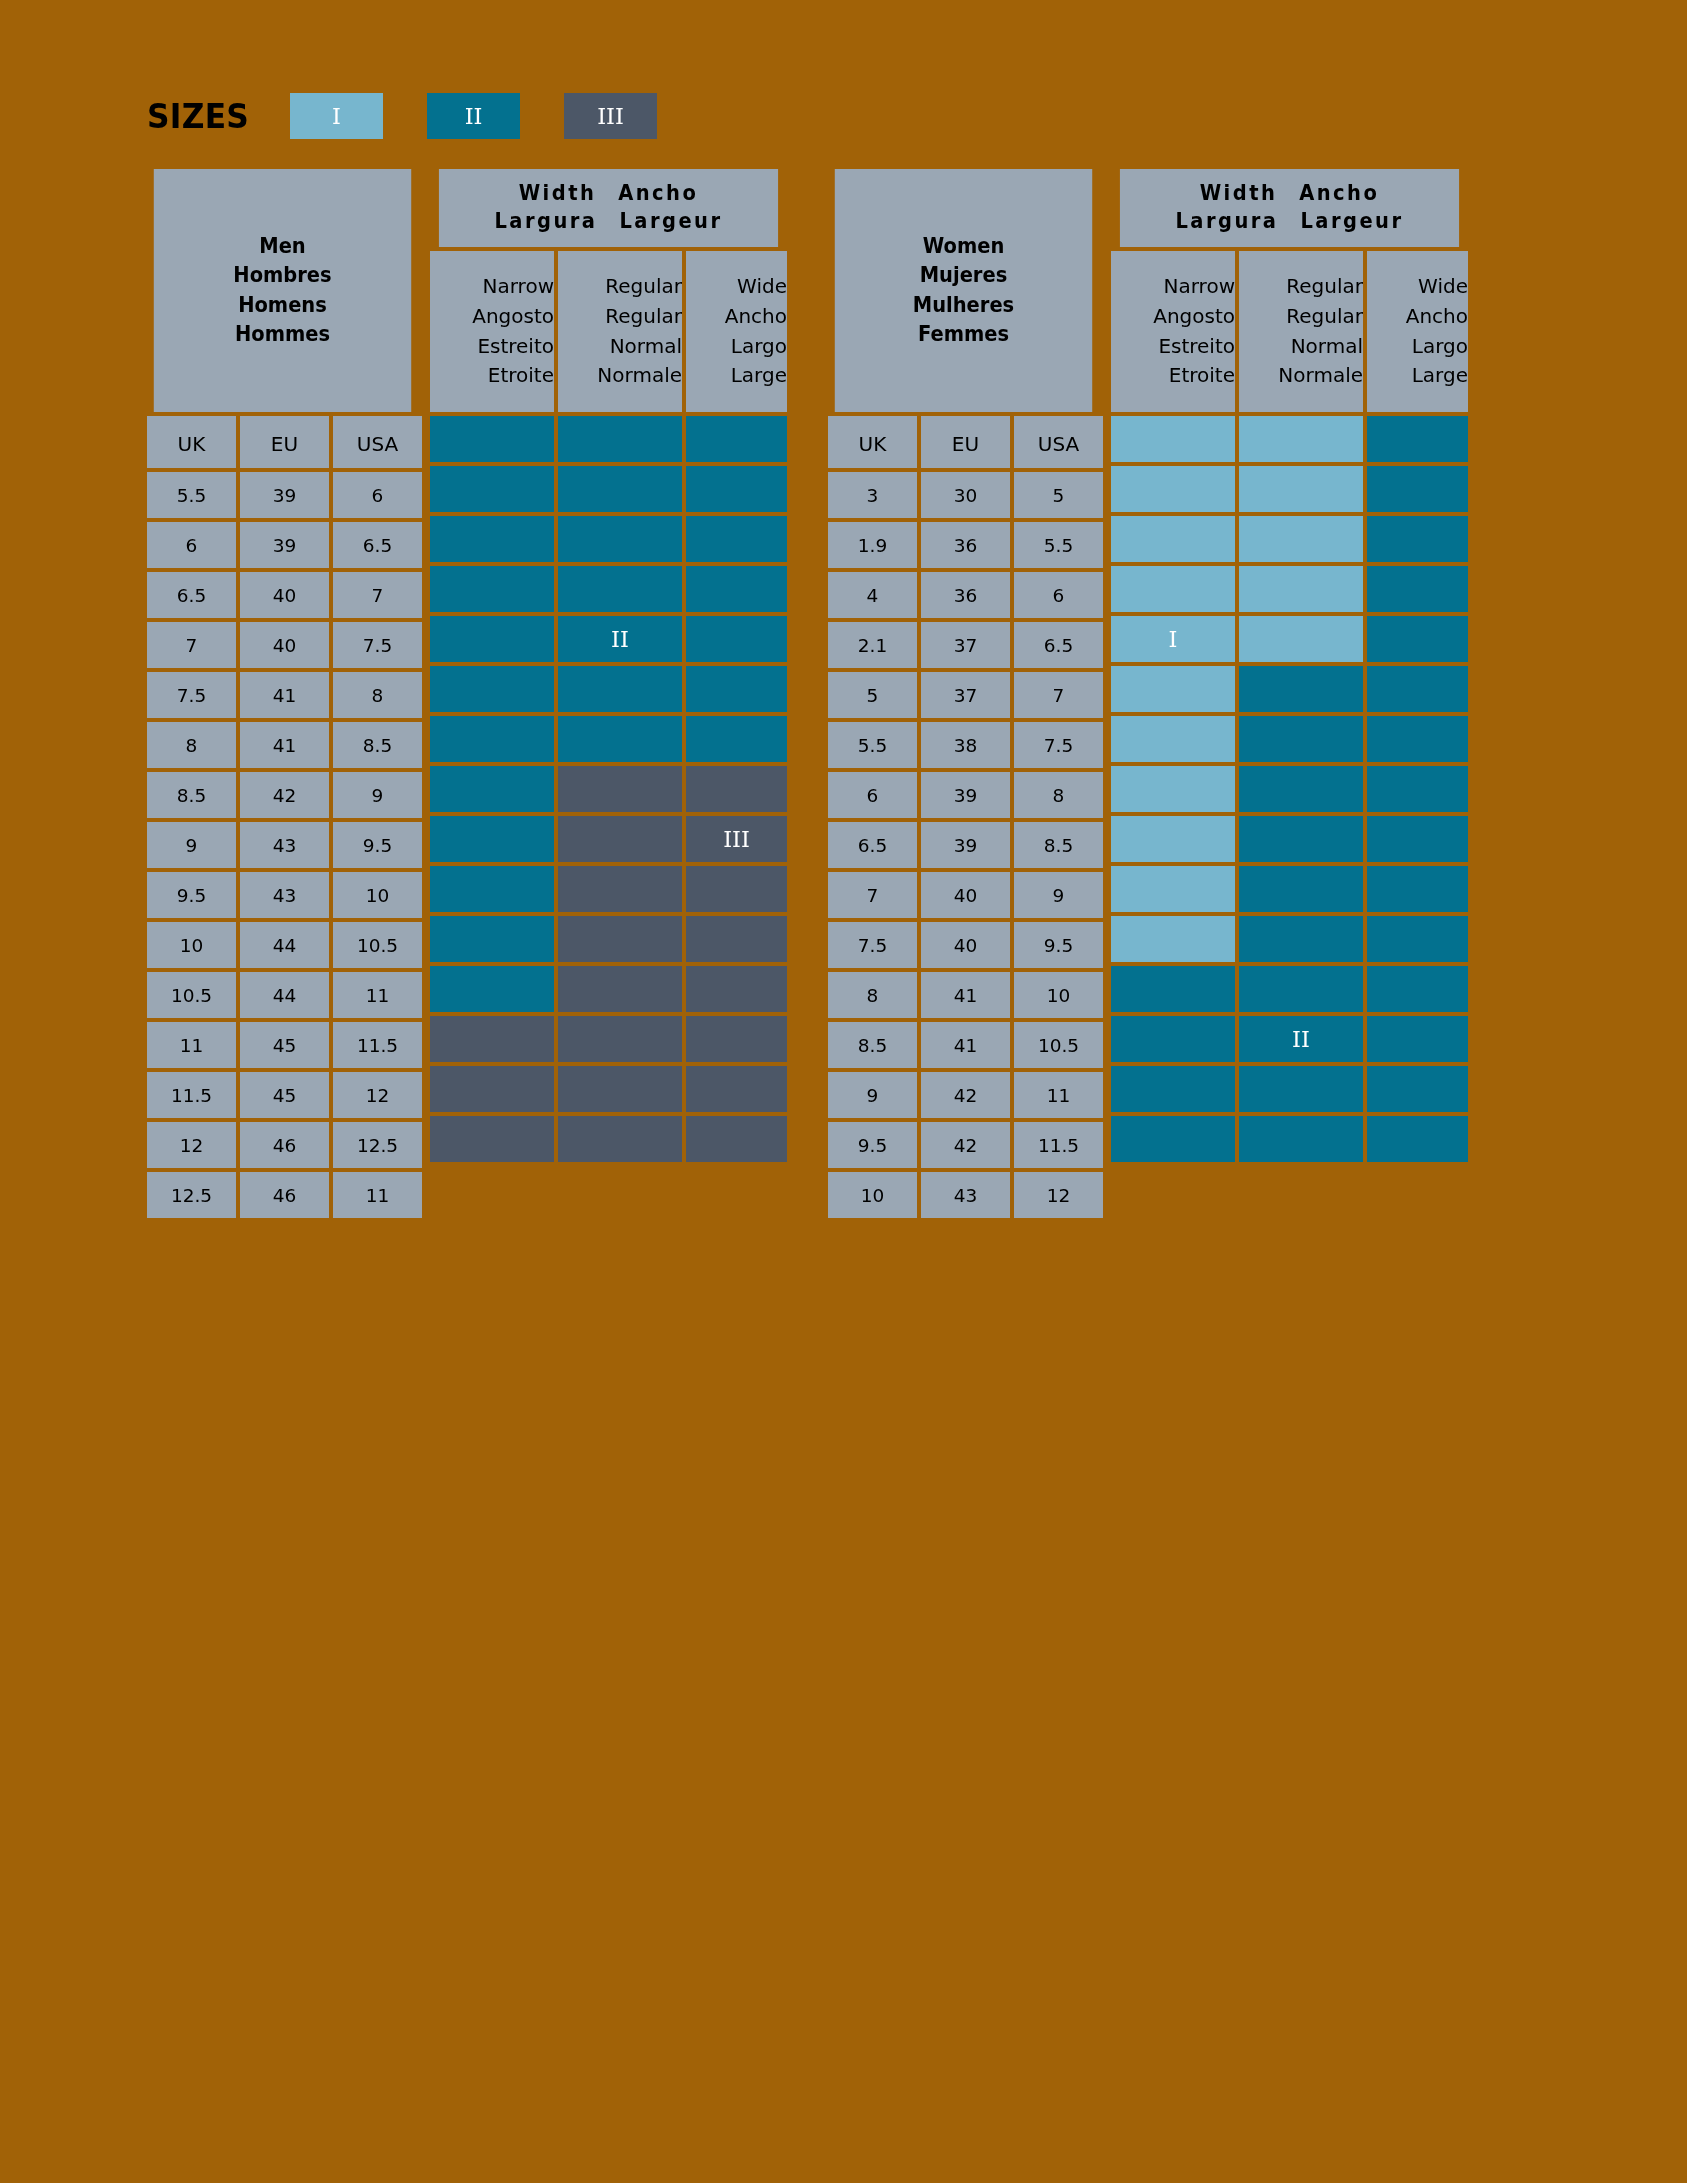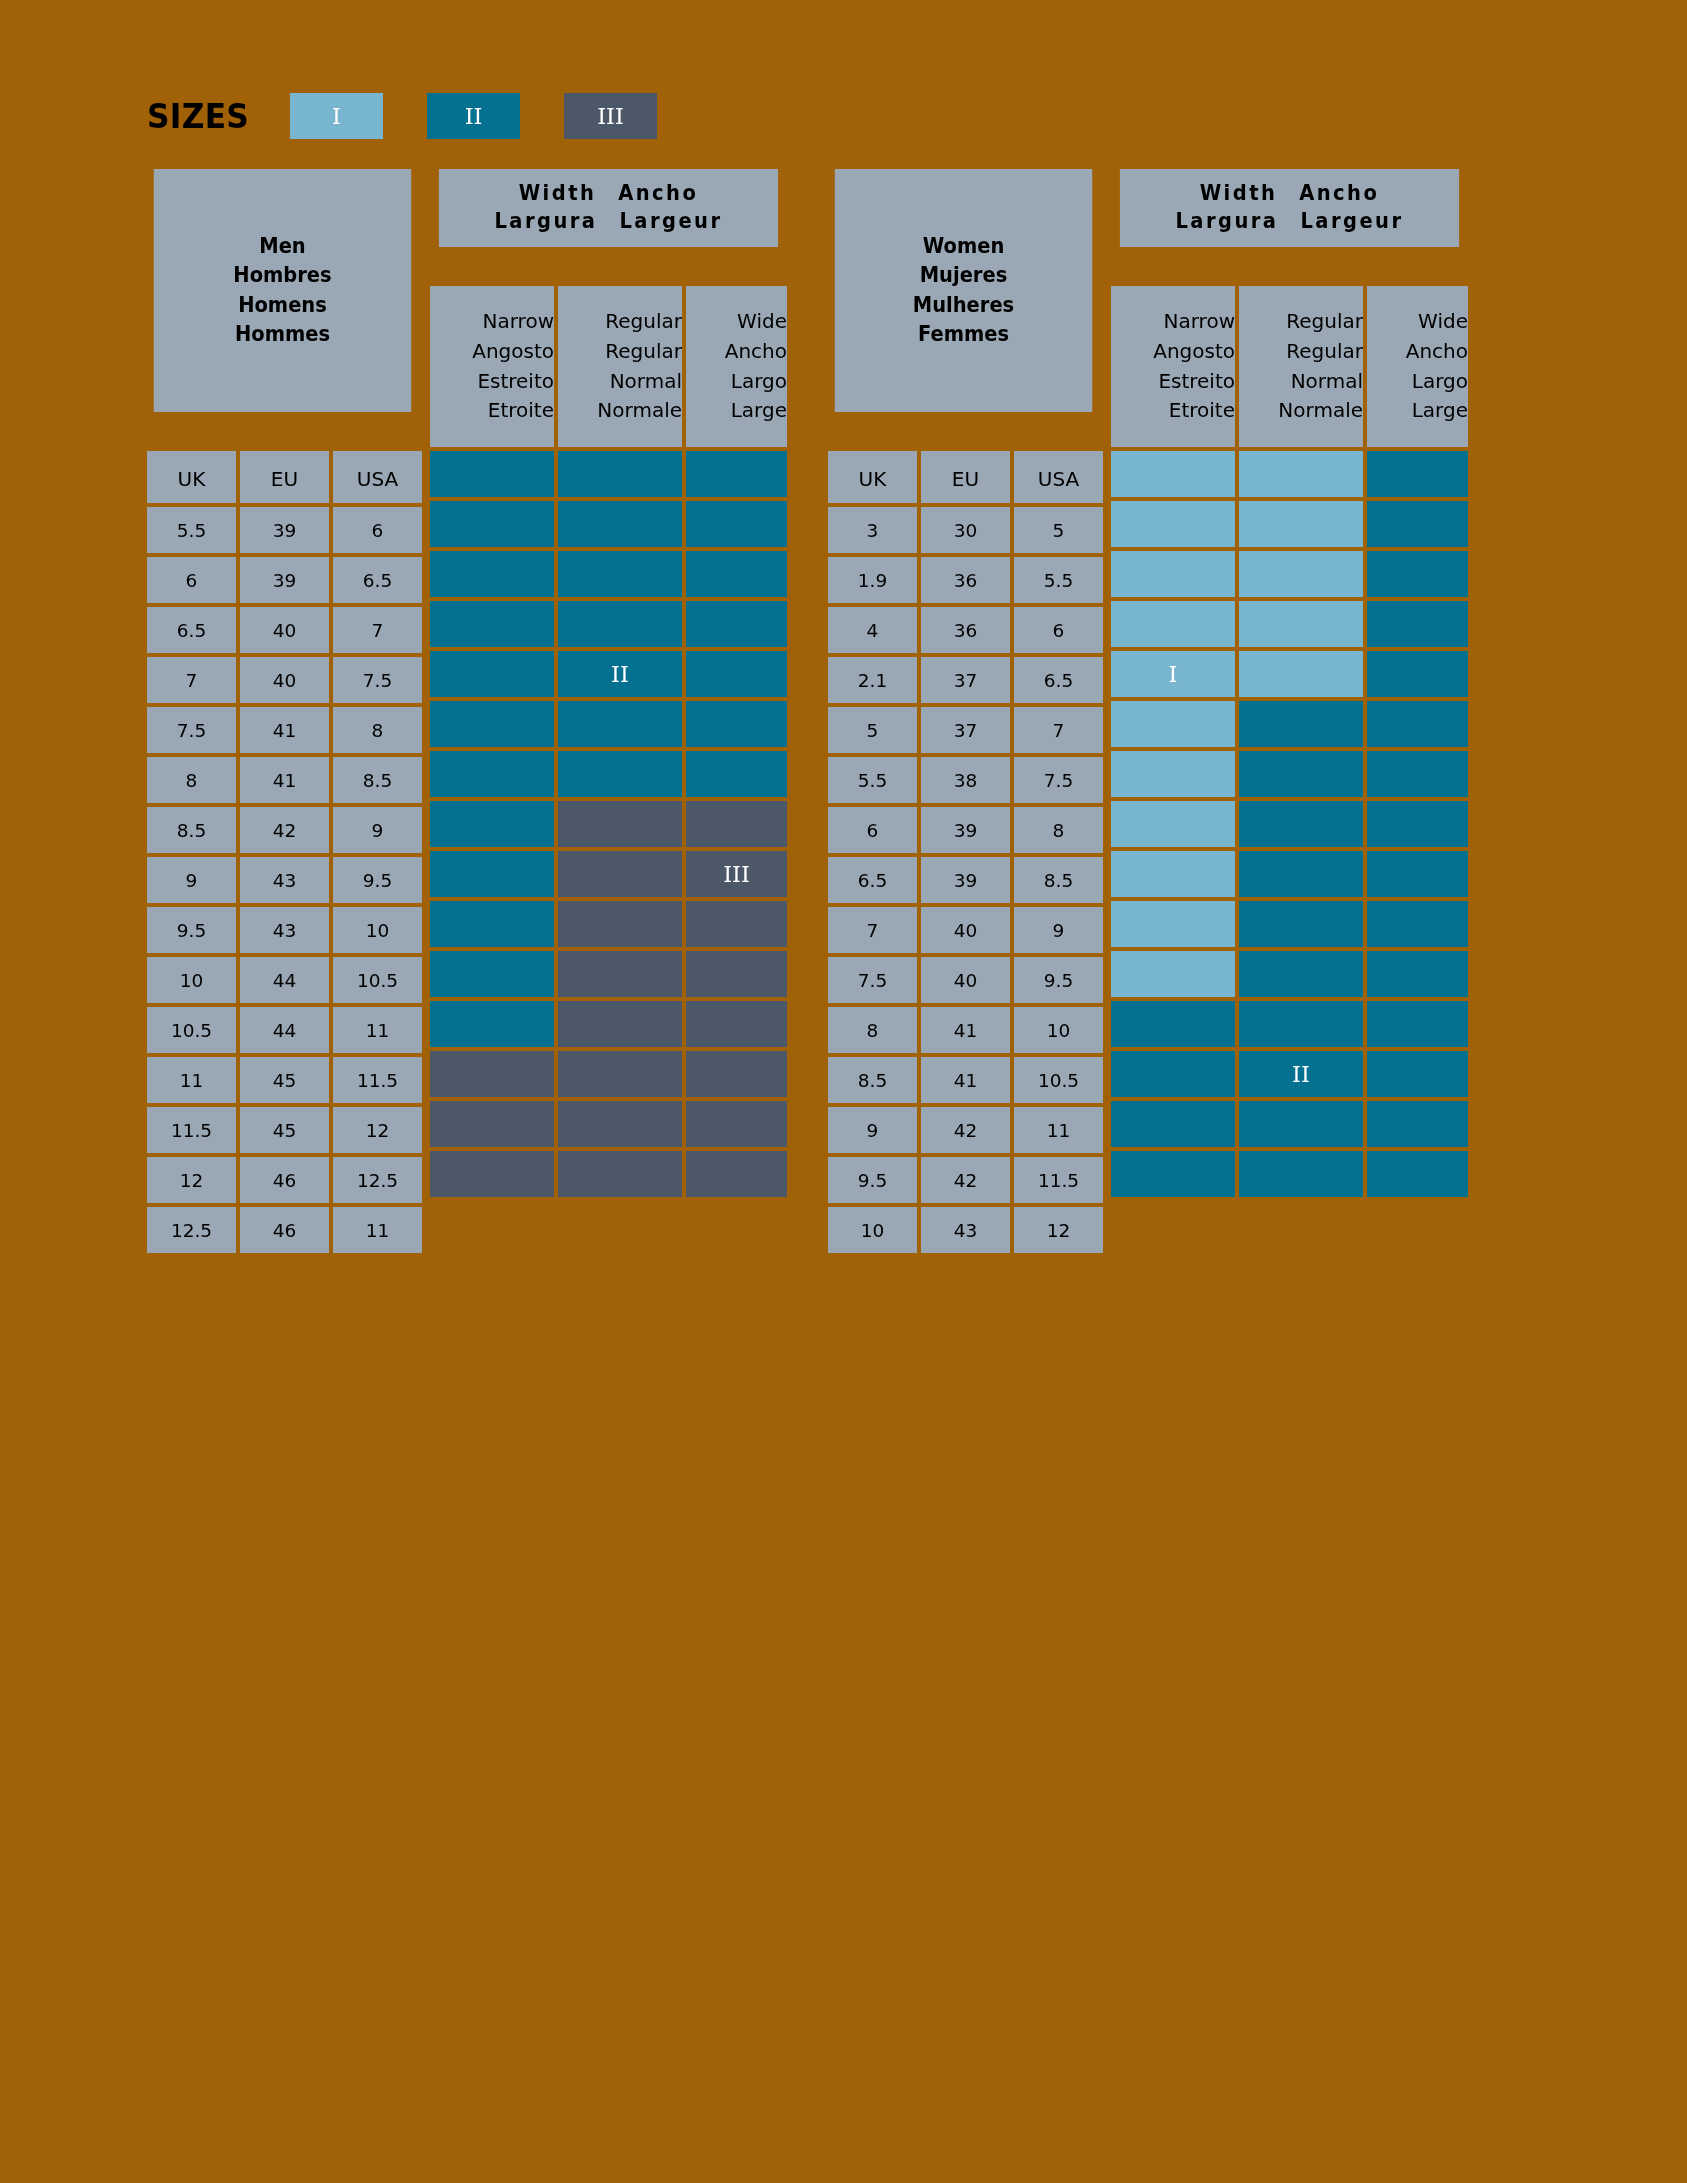--- a/index.html
+++ b/index.html
@@ -99,21 +99,20 @@
   .hdr-width-title .l { white-space: nowrap; letter-spacing: 2.6px; }
 
   .sub-row { display: flex; gap: 4px; }
 
   .sub-size, .sub-width {
     background: #9aa7b4;
     display: flex;
     align-items: flex-end;
     justify-content: center;
     color: #000;
-    margin-top: 35px;
   }
   .sub-size {
     height: 52px;
     font-size: 20px;
     padding-bottom: 12px;
   }
   .sub-width {
     height: 161px;
     flex-direction: column;
     justify-content: center;

